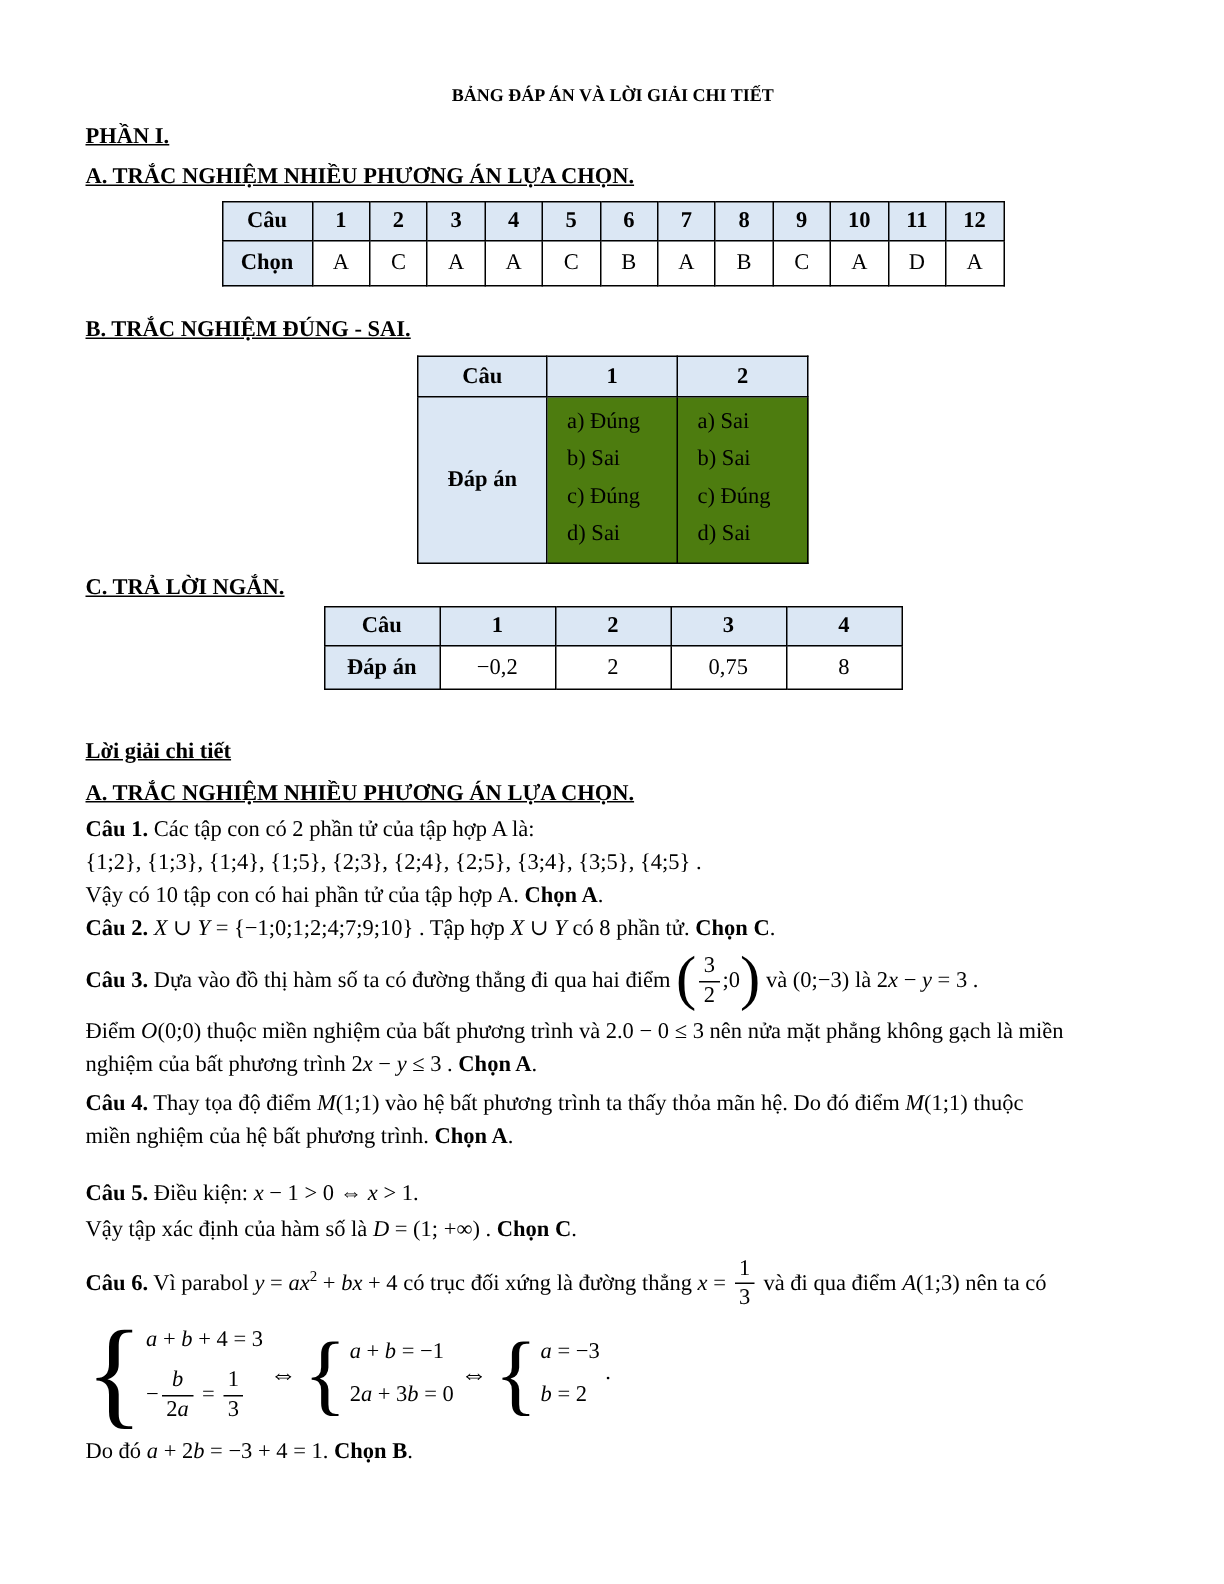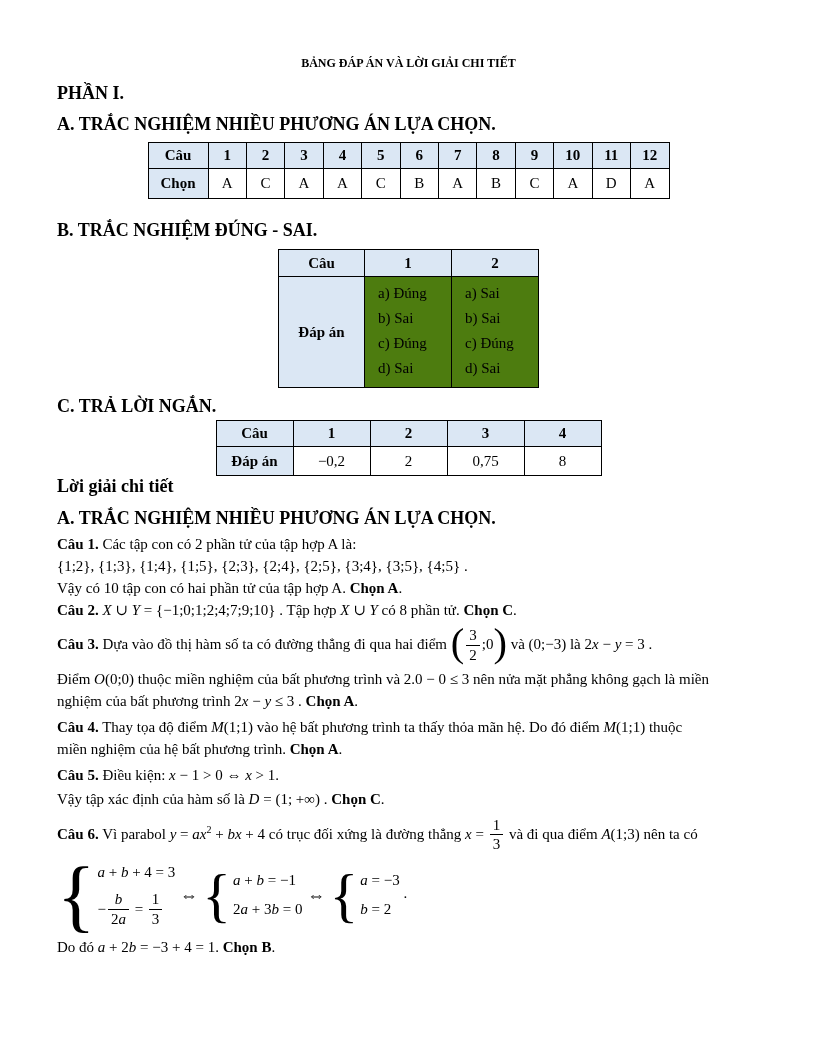--- a/index.html
+++ b/index.html
@@ -4,21 +4,21 @@
 <style>
   * { margin:0; padding:0; box-sizing:border-box; }
   html,body { background:#fff; }
   body {
     width:816px; height:1056px; overflow:hidden;
     font-family:"Liberation Serif","DejaVu Serif",serif;
     font-size:15px; color:#000; position:relative;
   }
   .page { padding:56px 56px 0 57px; }
   .title { text-align:center; font-weight:700; font-size:12px; }
-  .h { font-weight:700; font-size:18px; }
+  .h { font-weight:700; font-size:15px;text-decoration:underline; }
   .part { margin-top:12px; }
   .secA-h { margin-top:10px; }
   .secB-h { margin-top:21px; }
   .secC-h { margin-top:8px; }
 
   table { border-collapse:collapse; margin:0 auto; table-layout:fixed; border:1.5px solid var(--bd,#000);padding-left:32px; }
   td { border:1px solid var(--bd,#000); text-align:center; vertical-align:middle; }
   .hdr { background:var(--hdr-bg,#dbe7f4); }
   .bold { font-weight:700; }
 
@@ -29,21 +29,21 @@
   .tblB { width:260px; margin-top:8px; }
   .tblB .r1 td { height:27px; }
   .tblB .tf-cell { text-align:left; padding:4px 0 6px 13px; background:#4d7c0f; }
   .tblB .tf-line { line-height:25px; }
 
   .tblC { width:385px; margin-top:3px; }
   .tblC .r1 td { height:26px; }
   .tblC .r2 td { height:29px; }
 
   .sol { margin-top:0; }
-  .sol-h { }
+  .sol-h { margin-top:33px; }
   .sol-subh { margin-top:11px; }
   .ln { line-height:22px; min-height:22px; }
 
   .s-b { font-weight:700;text-align:right; }
   .s-m { font-style:italic; }
   .s-sup { font-size:10px; vertical-align:super; line-height:0; }
   .s-bp { font-size:270%; font-weight:300; line-height:0; vertical-align:middle; position:relative; top:-2px; }
   .s-ar { font-size:18px; vertical-align:middle; }
 
   .frac { display:inline-flex; flex-direction:column; align-items:center; vertical-align:middle; line-height:1.25; padding:0 2px; text-align:center; }
@@ -185,21 +185,21 @@
     <div class="ln"><span>Vậy có 10 tập con có hai phần tử của tập hợp A. </span><span class="s-b">Chọn A</span><span>.</span></div>
     <div class="ln"><span class="s-b">Câu 2.</span><span> </span><span class="s-m">X</span><span> ∪ </span><span class="s-m">Y</span><span> = {−1;0;1;2;4;7;9;10} . Tập hợp </span><span class="s-m">X</span><span> ∪ </span><span class="s-m">Y</span><span> có 8 phần tử. </span><span class="s-b">Chọn C</span><span>.</span></div>
     <div class="ln" style="margin-top:5px"><span class="s-b">Câu 3.</span><span> Dựa vào đồ thị hàm số ta có đường thẳng đi qua hai điểm </span><span class="s-bp">(</span><span class="frac">
           <span class="fn">3</span>
           <span class="fd">2</span>
         </span><span>;0</span><span class="s-bp">)</span><span> và (0;−3) là 2</span><span class="s-m">x</span><span> − </span><span class="s-m">y</span><span> = 3 .</span></div>
     <div class="ln" style="margin-top:3px"><span>Điểm </span><span class="s-m">O</span><span>(0;0) thuộc miền nghiệm của bất phương trình và 2.0 − 0 ≤ 3 nên nửa mặt phẳng không gạch là miền</span></div>
     <div class="ln"><span>nghiệm của bất phương trình 2</span><span class="s-m">x</span><span> − </span><span class="s-m">y</span><span> ≤ 3 . </span><span class="s-b">Chọn A</span><span>.</span></div>
     <div class="ln" style="margin-top:4px"><span class="s-b">Câu 4.</span><span> Thay tọa độ điểm </span><span class="s-m">M</span><span>(1;1) vào hệ bất phương trình ta thấy thỏa mãn hệ. Do đó điểm </span><span class="s-m">M</span><span>(1;1) thuộc</span></div>
     <div class="ln"><span>miền nghiệm của hệ bất phương trình. </span><span class="s-b">Chọn A</span><span>.</span></div>
-    <div class="ln" style="margin-top:4px"><span class="s-b">Câu 5.</span><span> Điều kiện: </span><span class="s-m">x</span><span> − 1 &gt; 0 ⇔ </span><span class="s-m">x</span><span> &gt; 1.</span></div>
+    <div class="ln" style="margin-top:16px"><span class="s-b">Câu 5.</span><span> Điều kiện: </span><span class="s-m">x</span><span> − 1 &gt; 0 ⇔ </span><span class="s-m">x</span><span> &gt; 1.</span></div>
     <div class="ln" style="margin-top:2px"><span>Vậy tập xác định của hàm số là </span><span class="s-m">D</span><span> = (1; +∞) . </span><span class="s-b">Chọn C</span><span>.</span></div>
     <div class="ln" style="margin-top:6px"><span class="s-b">Câu 6.</span><span> Vì parabol </span><span class="s-m">y</span><span> = </span><span class="s-m">ax</span><span class="s-sup">2</span><span> + </span><span class="s-m">bx</span><span> + 4 có trục đối xứng là đường thẳng </span><span class="s-m">x</span><span> = </span><span class="frac">
           <span class="fn">1</span>
           <span class="fd">3</span>
         </span><span> và đi qua điểm </span><span class="s-m">A</span><span>(1;3) nên ta có</span></div>
     <div class="ln" style="margin-top:4px"><span class="cases">
           <span class="brace" style="font-size: 80px;">{</span>
           <span class="cl">
             <span class="cline"><span class="s-m">a</span><span> + </span><span class="s-m">b</span><span> + 4 = 3</span></span>
             <span class="cline"><span>−</span><span class="frac"><span class="fn"><span class="s-m">b</span></span><span class="fd"><span>2</span><span class="s-m">a</span></span></span><span> = </span><span class="frac"><span class="fn">1</span><span class="fd">3</span></span></span>

